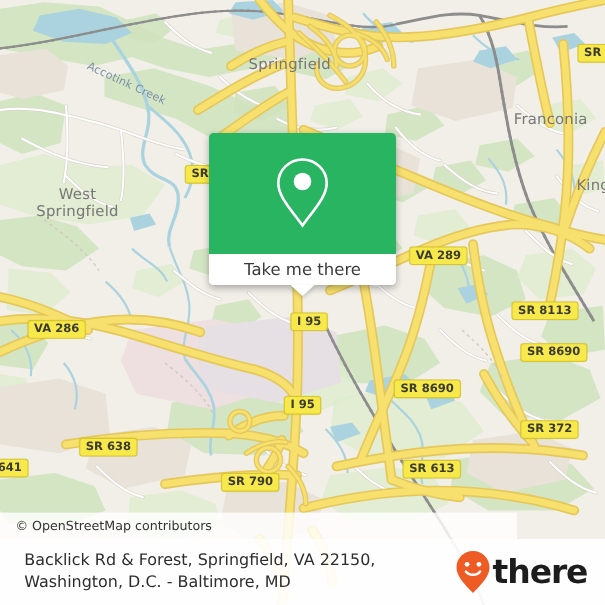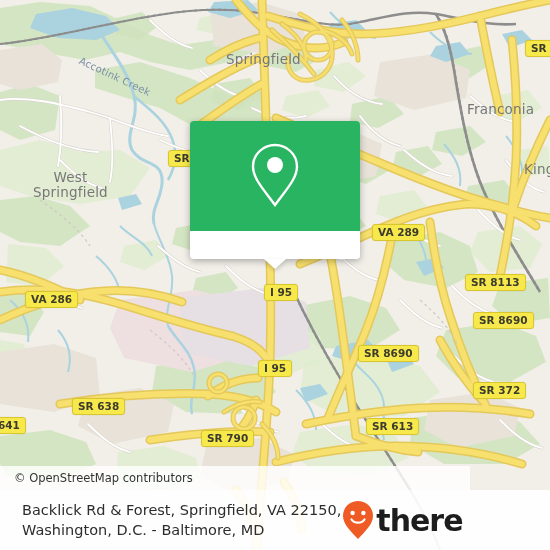--- a/index.html
+++ b/index.html
@@ -37,21 +37,21 @@
 
   
   .attrib{position:absolute;left:0;top:466px;width:470px;height:24px;
           background:rgba(255,255,255,.82);display:flex;align-items:center;}
   .attrib span{font-size:11.5px;color:#333;padding-left:14px;
                font-family:"DejaVu Sans",sans-serif;}
 
   
   .footer{position:absolute;left:0;top:490px;width:550px;height:60px;
           background:rgba(255,255,255,.93);display:flex;align-items:center;
-          }
+          justify-content:space-between;}
   .footer-text{padding-left:22px;font-size:14.5px;color:#2d2d2d;line-height:20px;
                font-family:"DejaVu Sans",sans-serif;}
   .footer-text div{white-space:nowrap;}
   .logo{display:flex;align-items:center;padding-right:16px;}
   .logo-word{font-size:30px;color:#1d1d1d;font-weight:bold;letter-spacing:-1px;
              font-family:"DejaVu Sans",sans-serif;margin-left:1px;}
 </style>
 </head>
 <body>
 
@@ -366,20 +366,21 @@
   </div>
 
   <div class="card">
     <div class="card-top">
       <svg width="58" height="70" viewBox="0 0 58 70">
         <path d="M29 4 C17 4 7 13.5 7 25.5 C7 38 19 50 29 64 C39 50 51 38 51 25.5 C51 13.5 41 4 29 4 Z" fill="none" stroke="#ffffff" stroke-width="2.4"></path>
         <circle cx="29" cy="24" r="8" fill="#ffffff"></circle>
       </svg>
     </div>
     <div class="card-bot">
+      <span class="card-bot-label">Take me there</span>
       <span class="tail"></span>
     </div>
   </div>
 
   <div class="attrib">
     <span>© OpenStreetMap contributors</span>
   </div>
 
   <div class="footer">
     <div class="footer-text">

